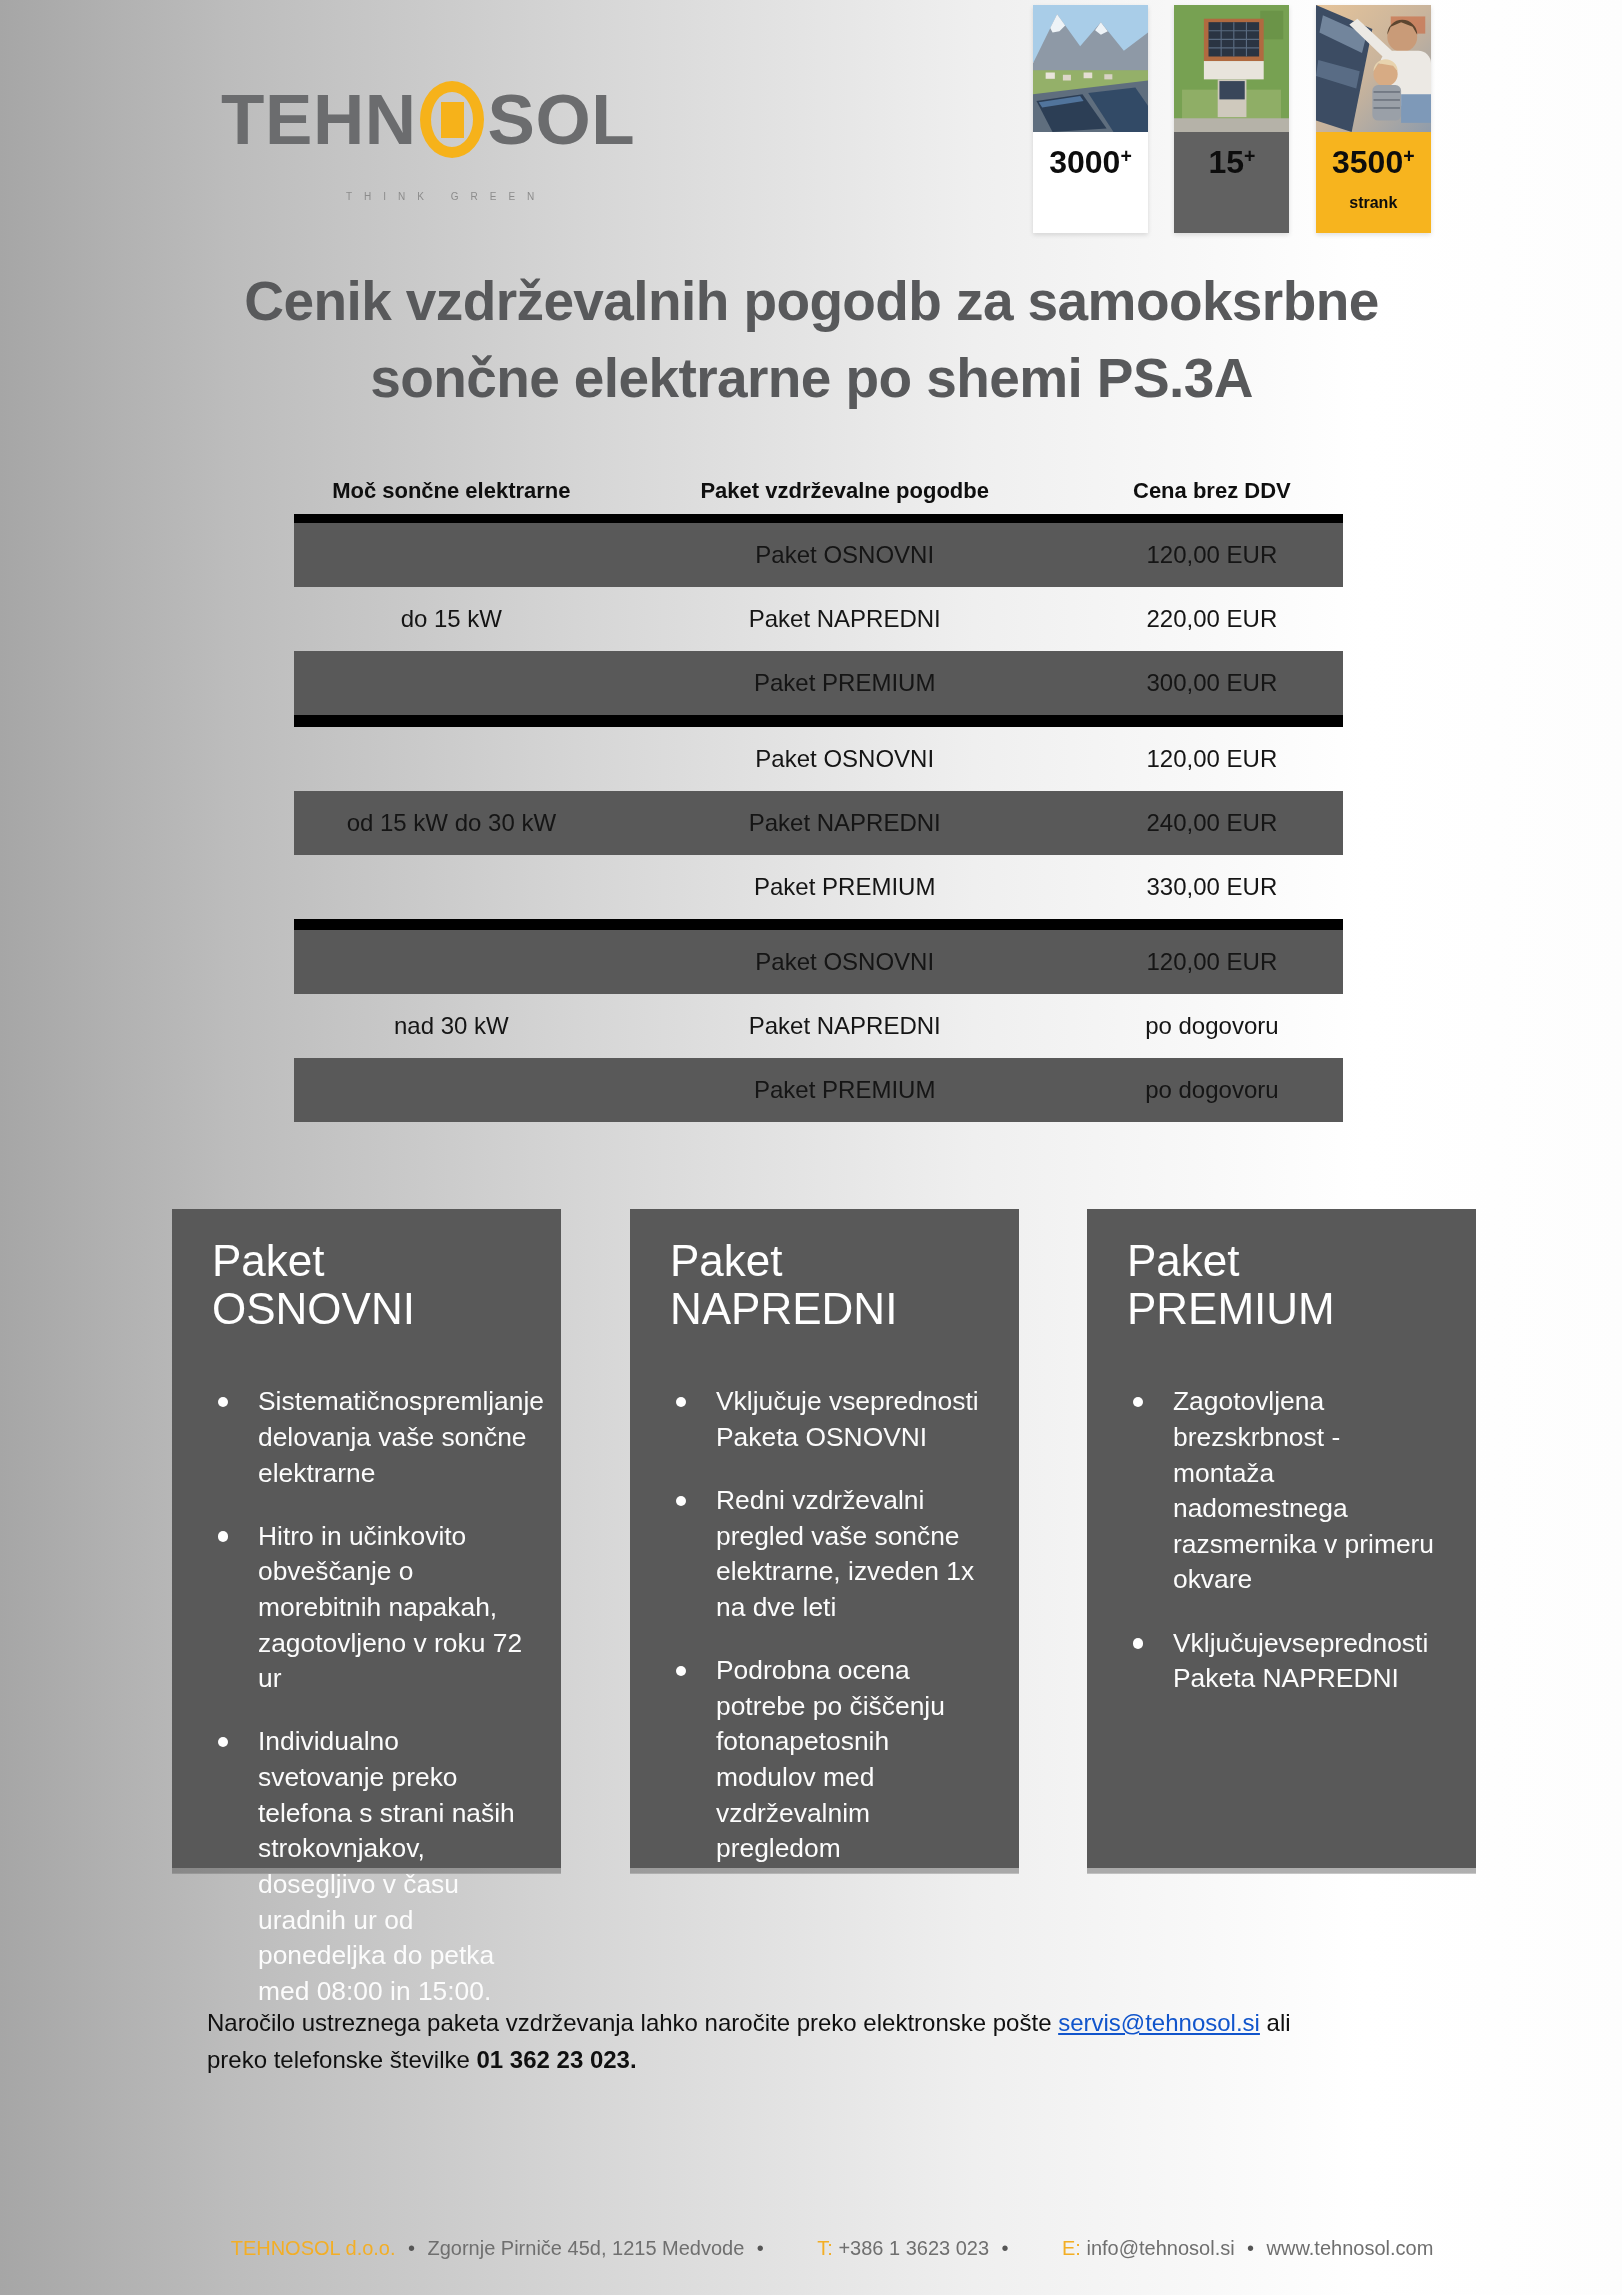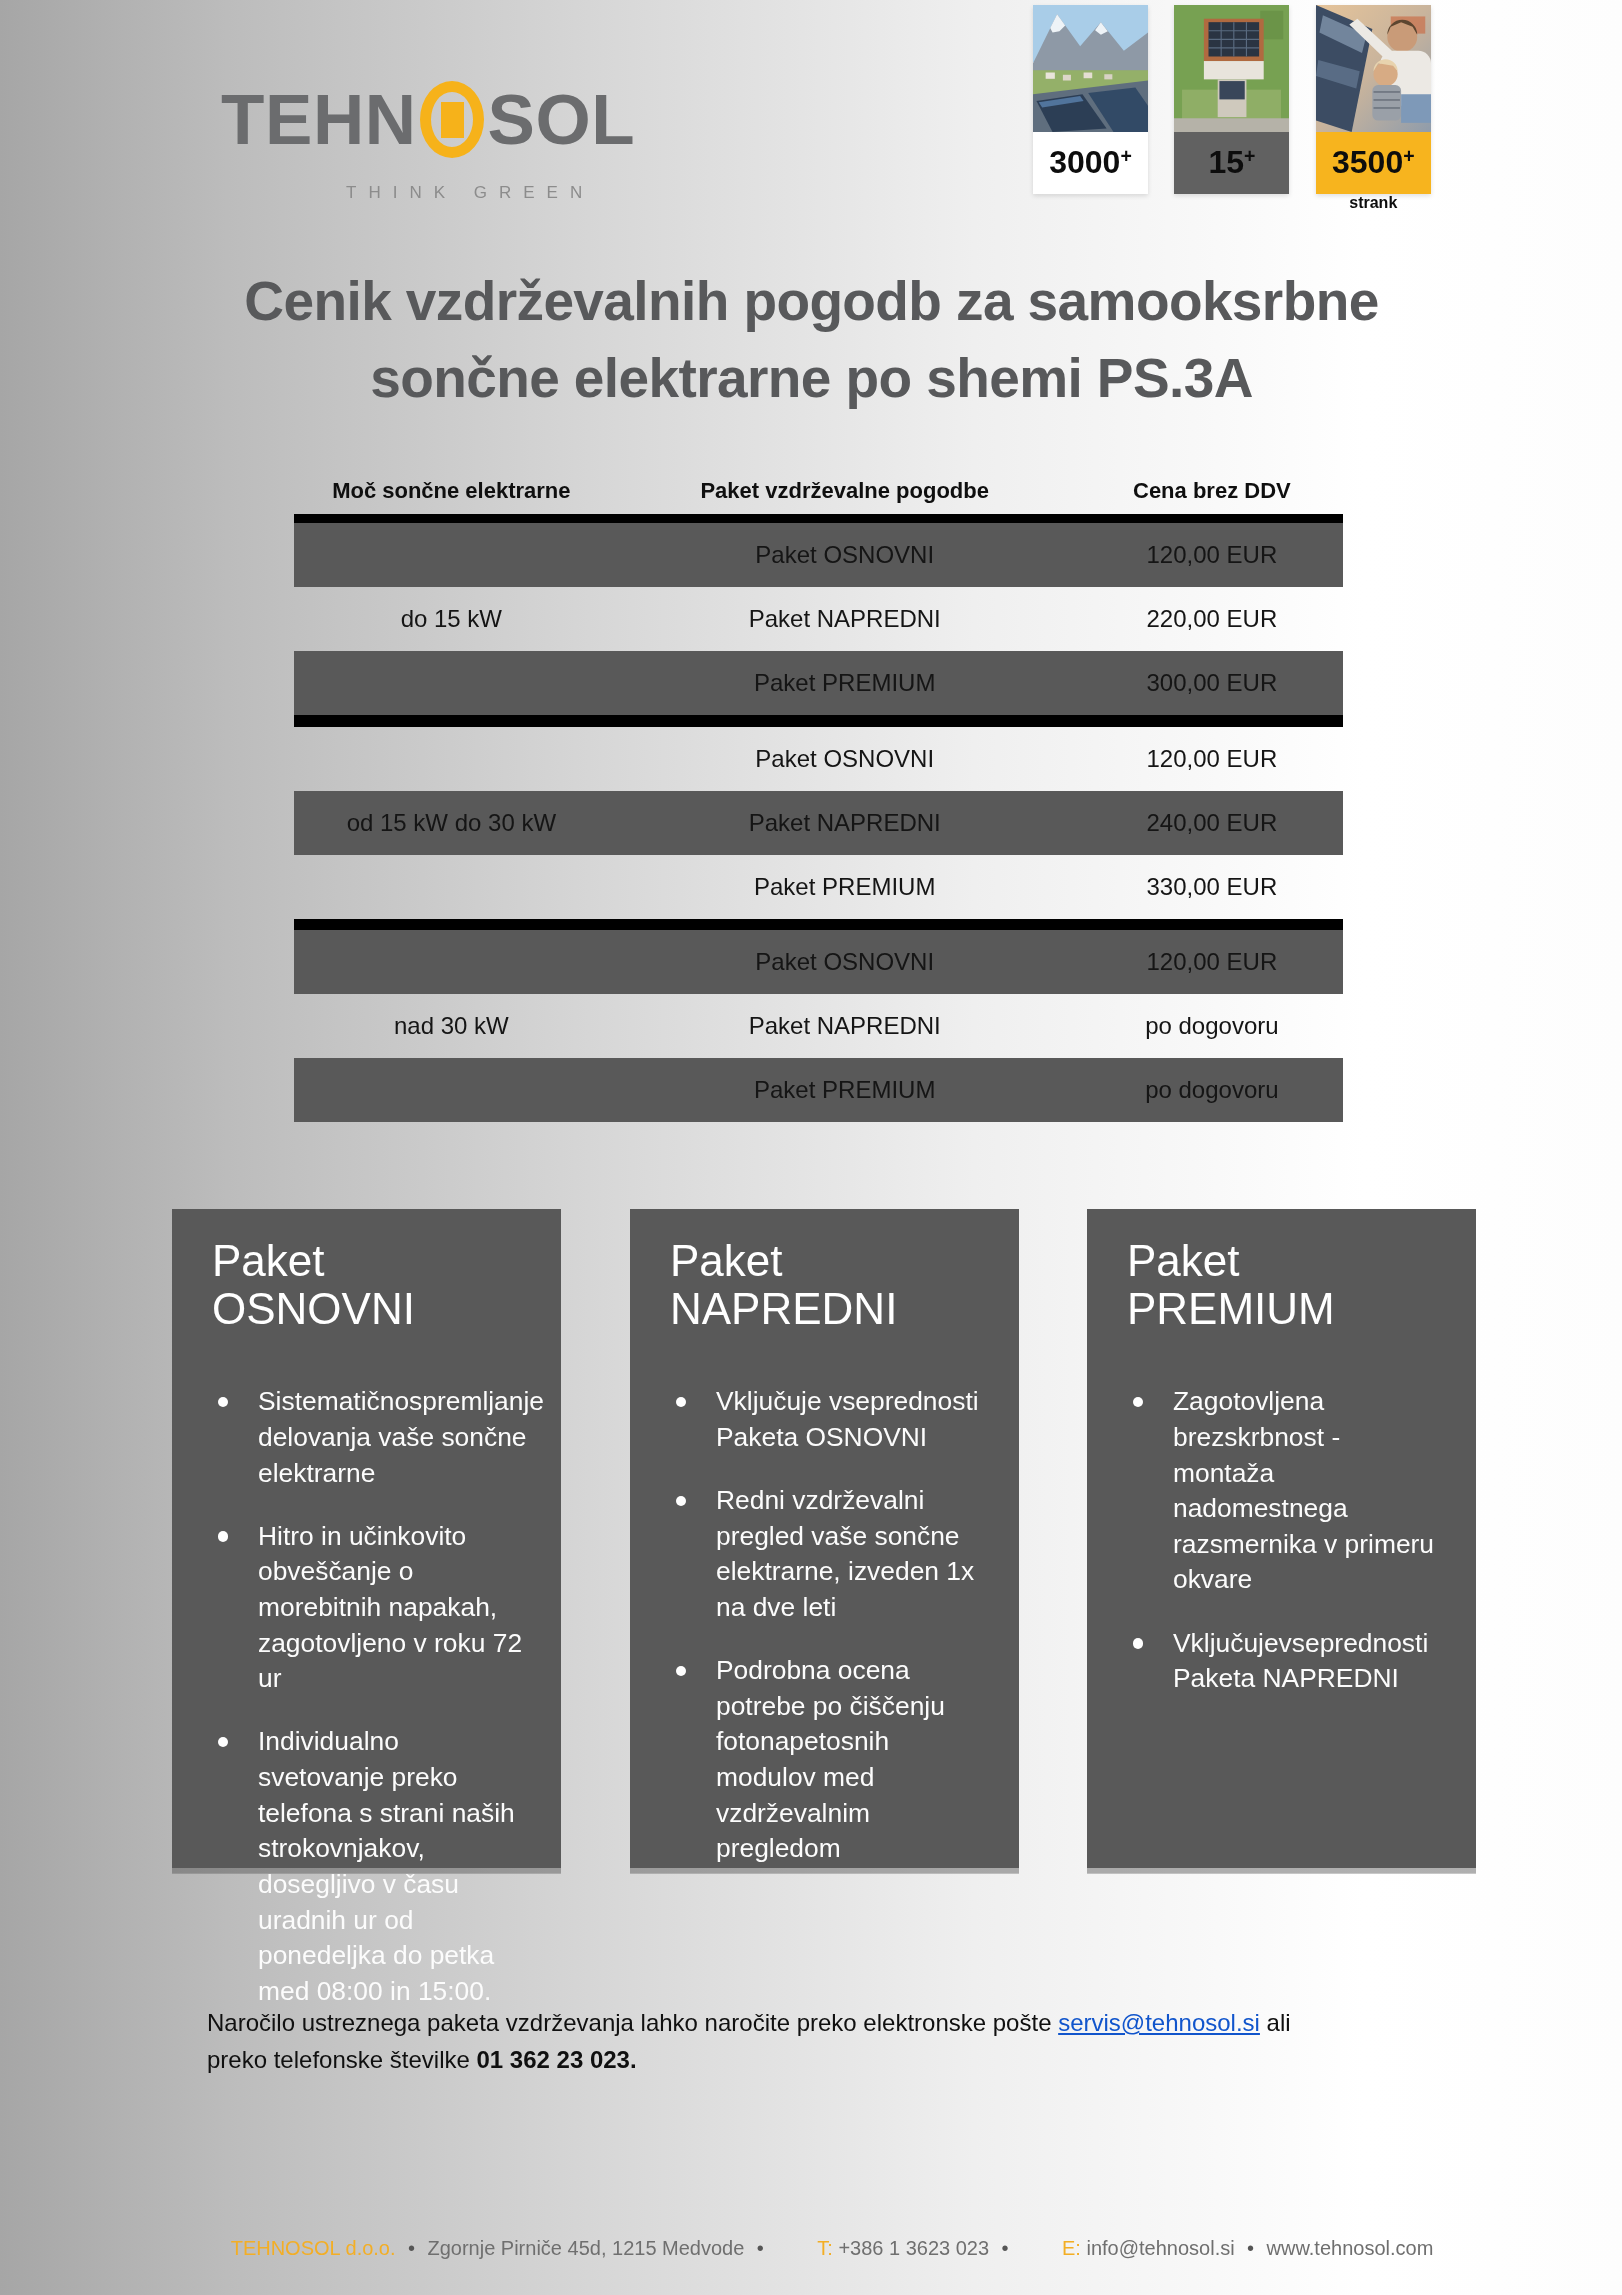--- a/index.html
+++ b/index.html
@@ -11,27 +11,27 @@
     overflow:hidden;
     text-decoration:underline;
   }
   
   .logo{position:absolute;left:221px;top:81px;}
   .logo-row{display:flex;align-items:center;}
   .logo-text{font-size:71px;font-weight:700;color:#6b6c6e;letter-spacing:0.6px;line-height:1;}
   .logo-ring{box-sizing:border-box;width:64px;height:77px;border:11.5px solid #f6b21a;border-radius:50%;
     display:flex;align-items:center;justify-content:center;margin:0 3.4px;}
   .logo-ring-inner{width:23px;height:36px;background:#f6b21a;}
-  .logo-tagline{margin-top:25px;padding-left:125px;font-size:17px;letter-spacing:12px;color:#8c8c8c;}
+  .logo-tagline{margin-top:33px;padding-left:125px;font-size:10px;letter-spacing:12px;color:#8c8c8c;}
   
   .badges{position:absolute;left:1033px;top:4.6px;display:flex;gap:26.4px;}
   .badge{width:115px;box-shadow:0 2.3px 4.6px rgba(0,0,0,.12);}
   .badge-photo{height:127px;line-height:0;}
   .badge-photo svg{width:100%;height:100%;display:block;}
-  .badge-label{height:62px;text-align:center;padding-top:13.8px;box-sizing:border-box;}
+  .badge-label{height:101px;text-align:center;padding-top:13.8px;box-sizing:border-box;}
   .badge--white .badge-label{background:#ffffff;}
   .badge--gray  .badge-label{background:#616161;}
   .badge--yellow .badge-label{background:#f7b41e;}
   .badge-number{font-size:32px;font-weight:700;color:#0d0d0d;line-height:1;}
   .badge-plus{font-size:19.5px;font-weight:700;color:#0d0d0d;vertical-align:0.5em;}
   .badge-caption{font-size:16px;font-weight:700;color:#0d0d0d;margin-top:16px;}
   
   .title{position:absolute;left:0;top:263px;width:100%;margin:0;text-align:center;
     font-size:55px;font-weight:700;color:#58595b;line-height:1.4;letter-spacing:-0.6px;}
   .title-line{display:block;}

